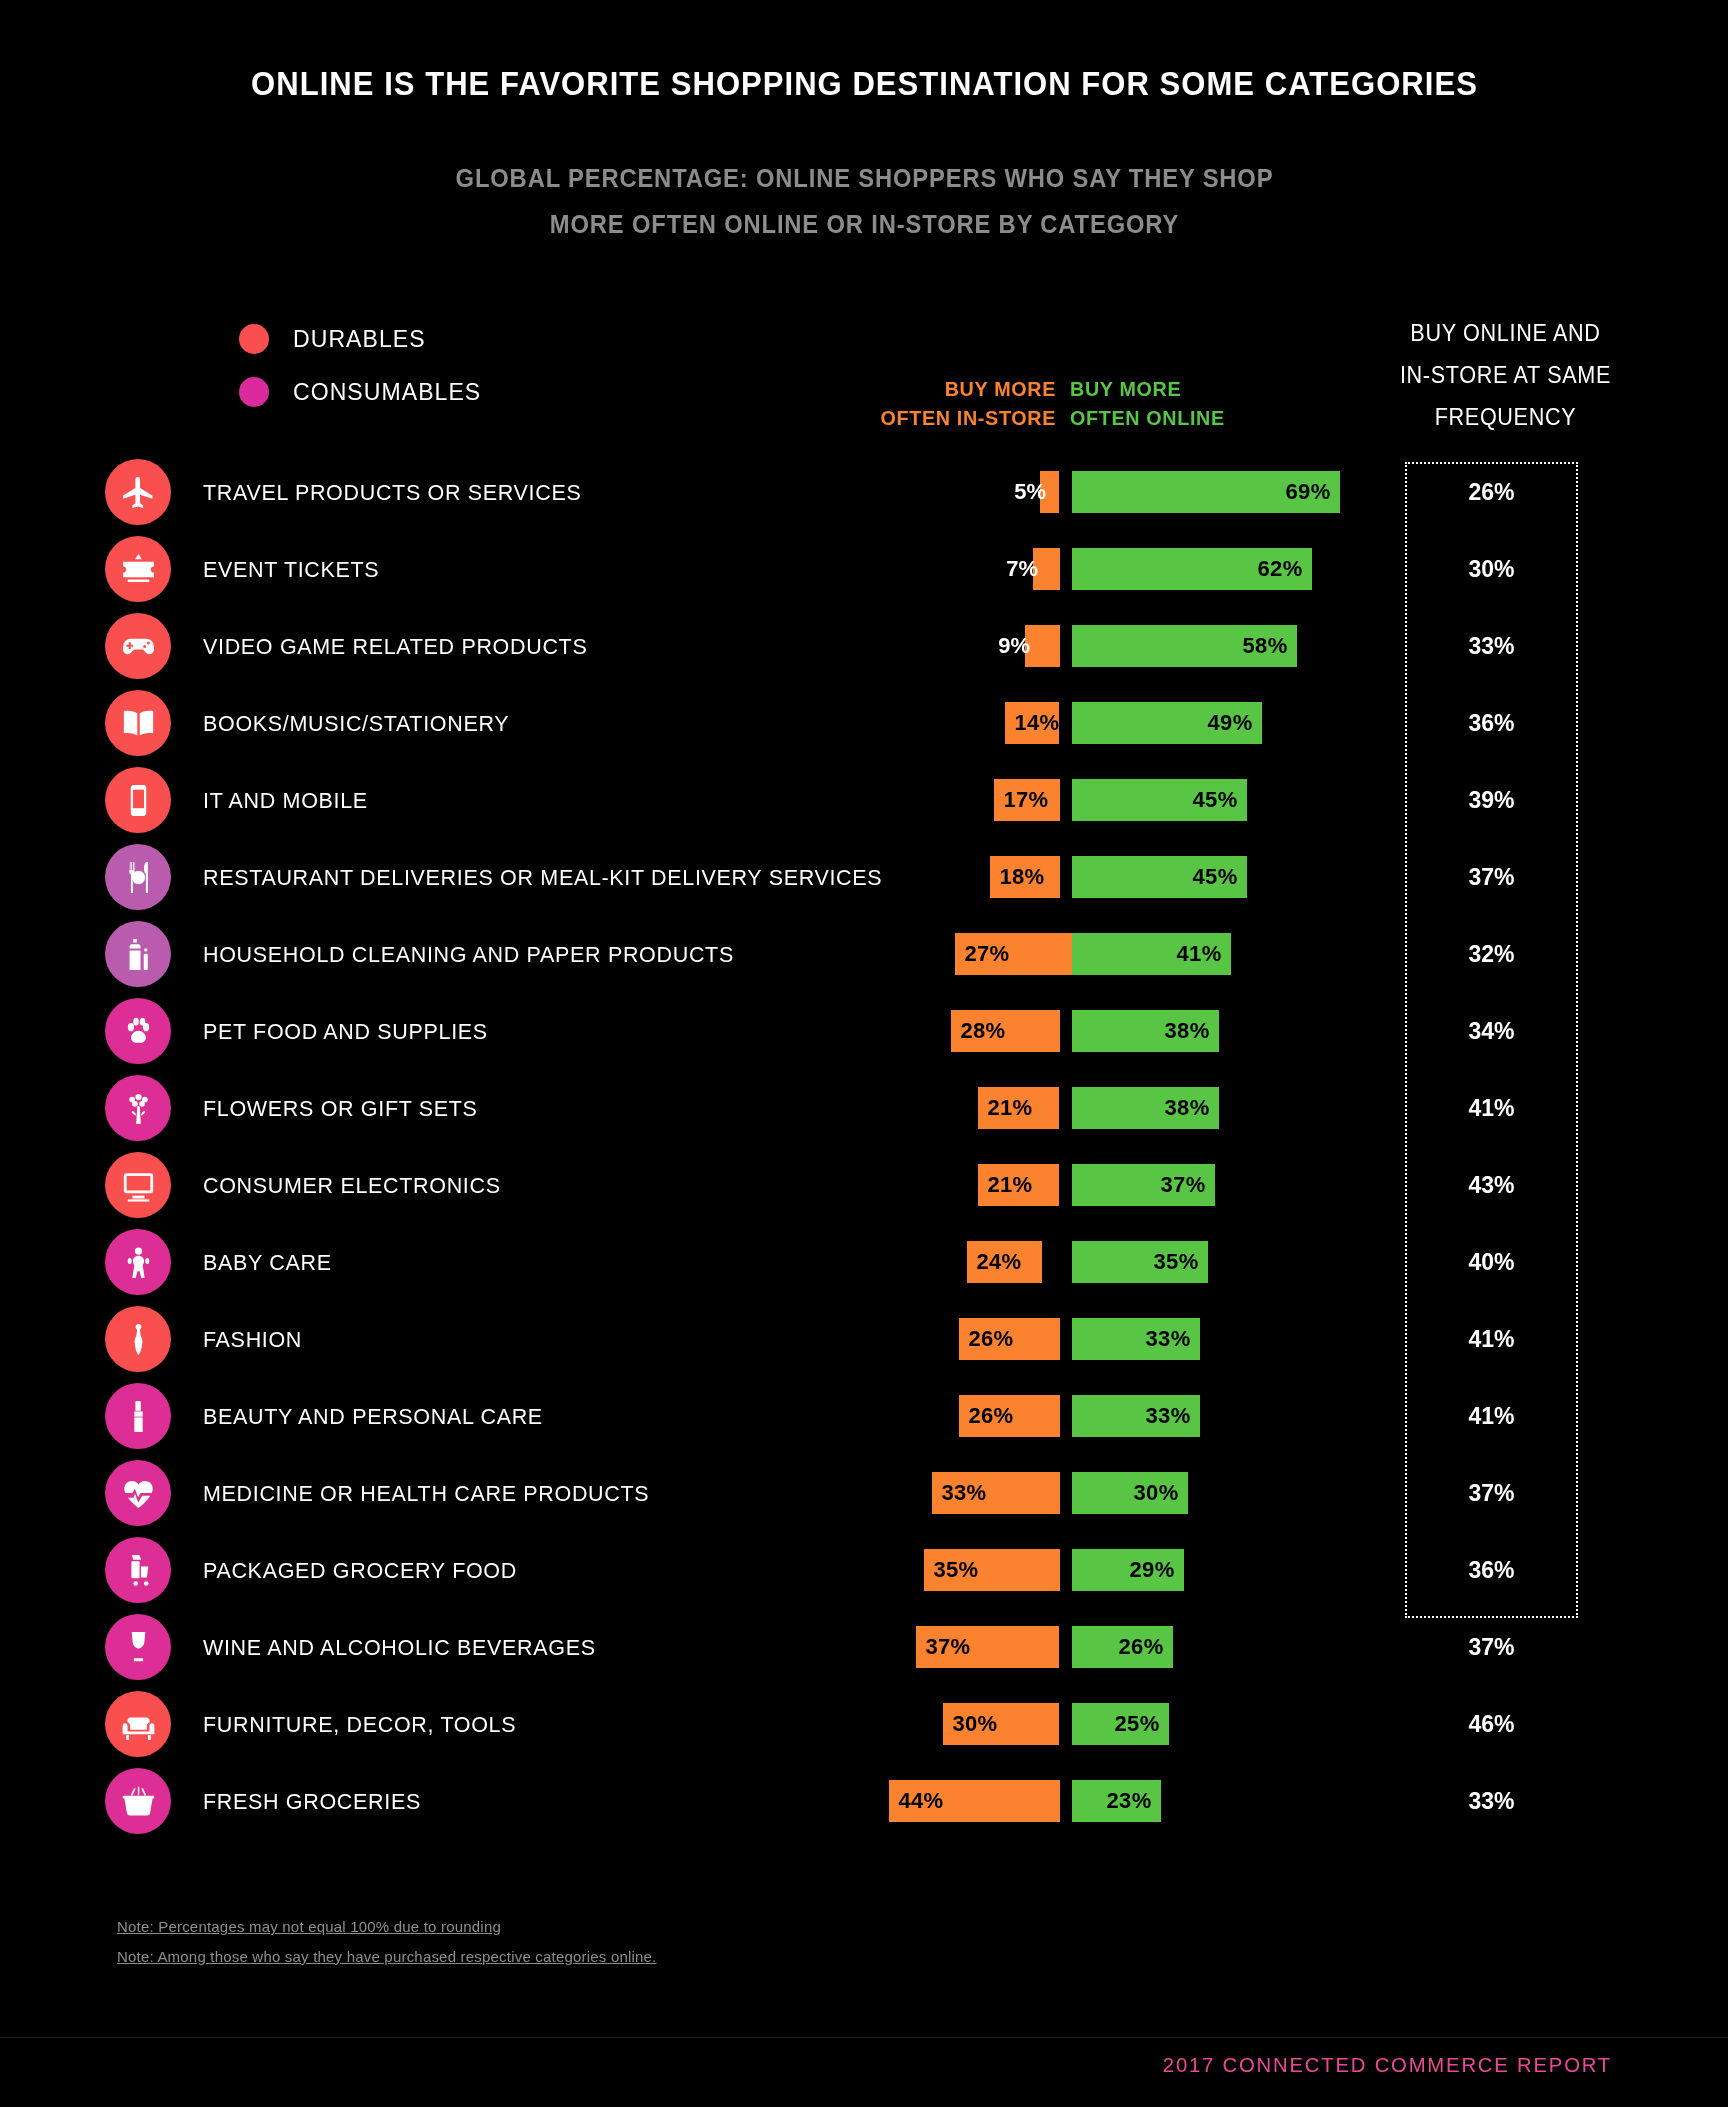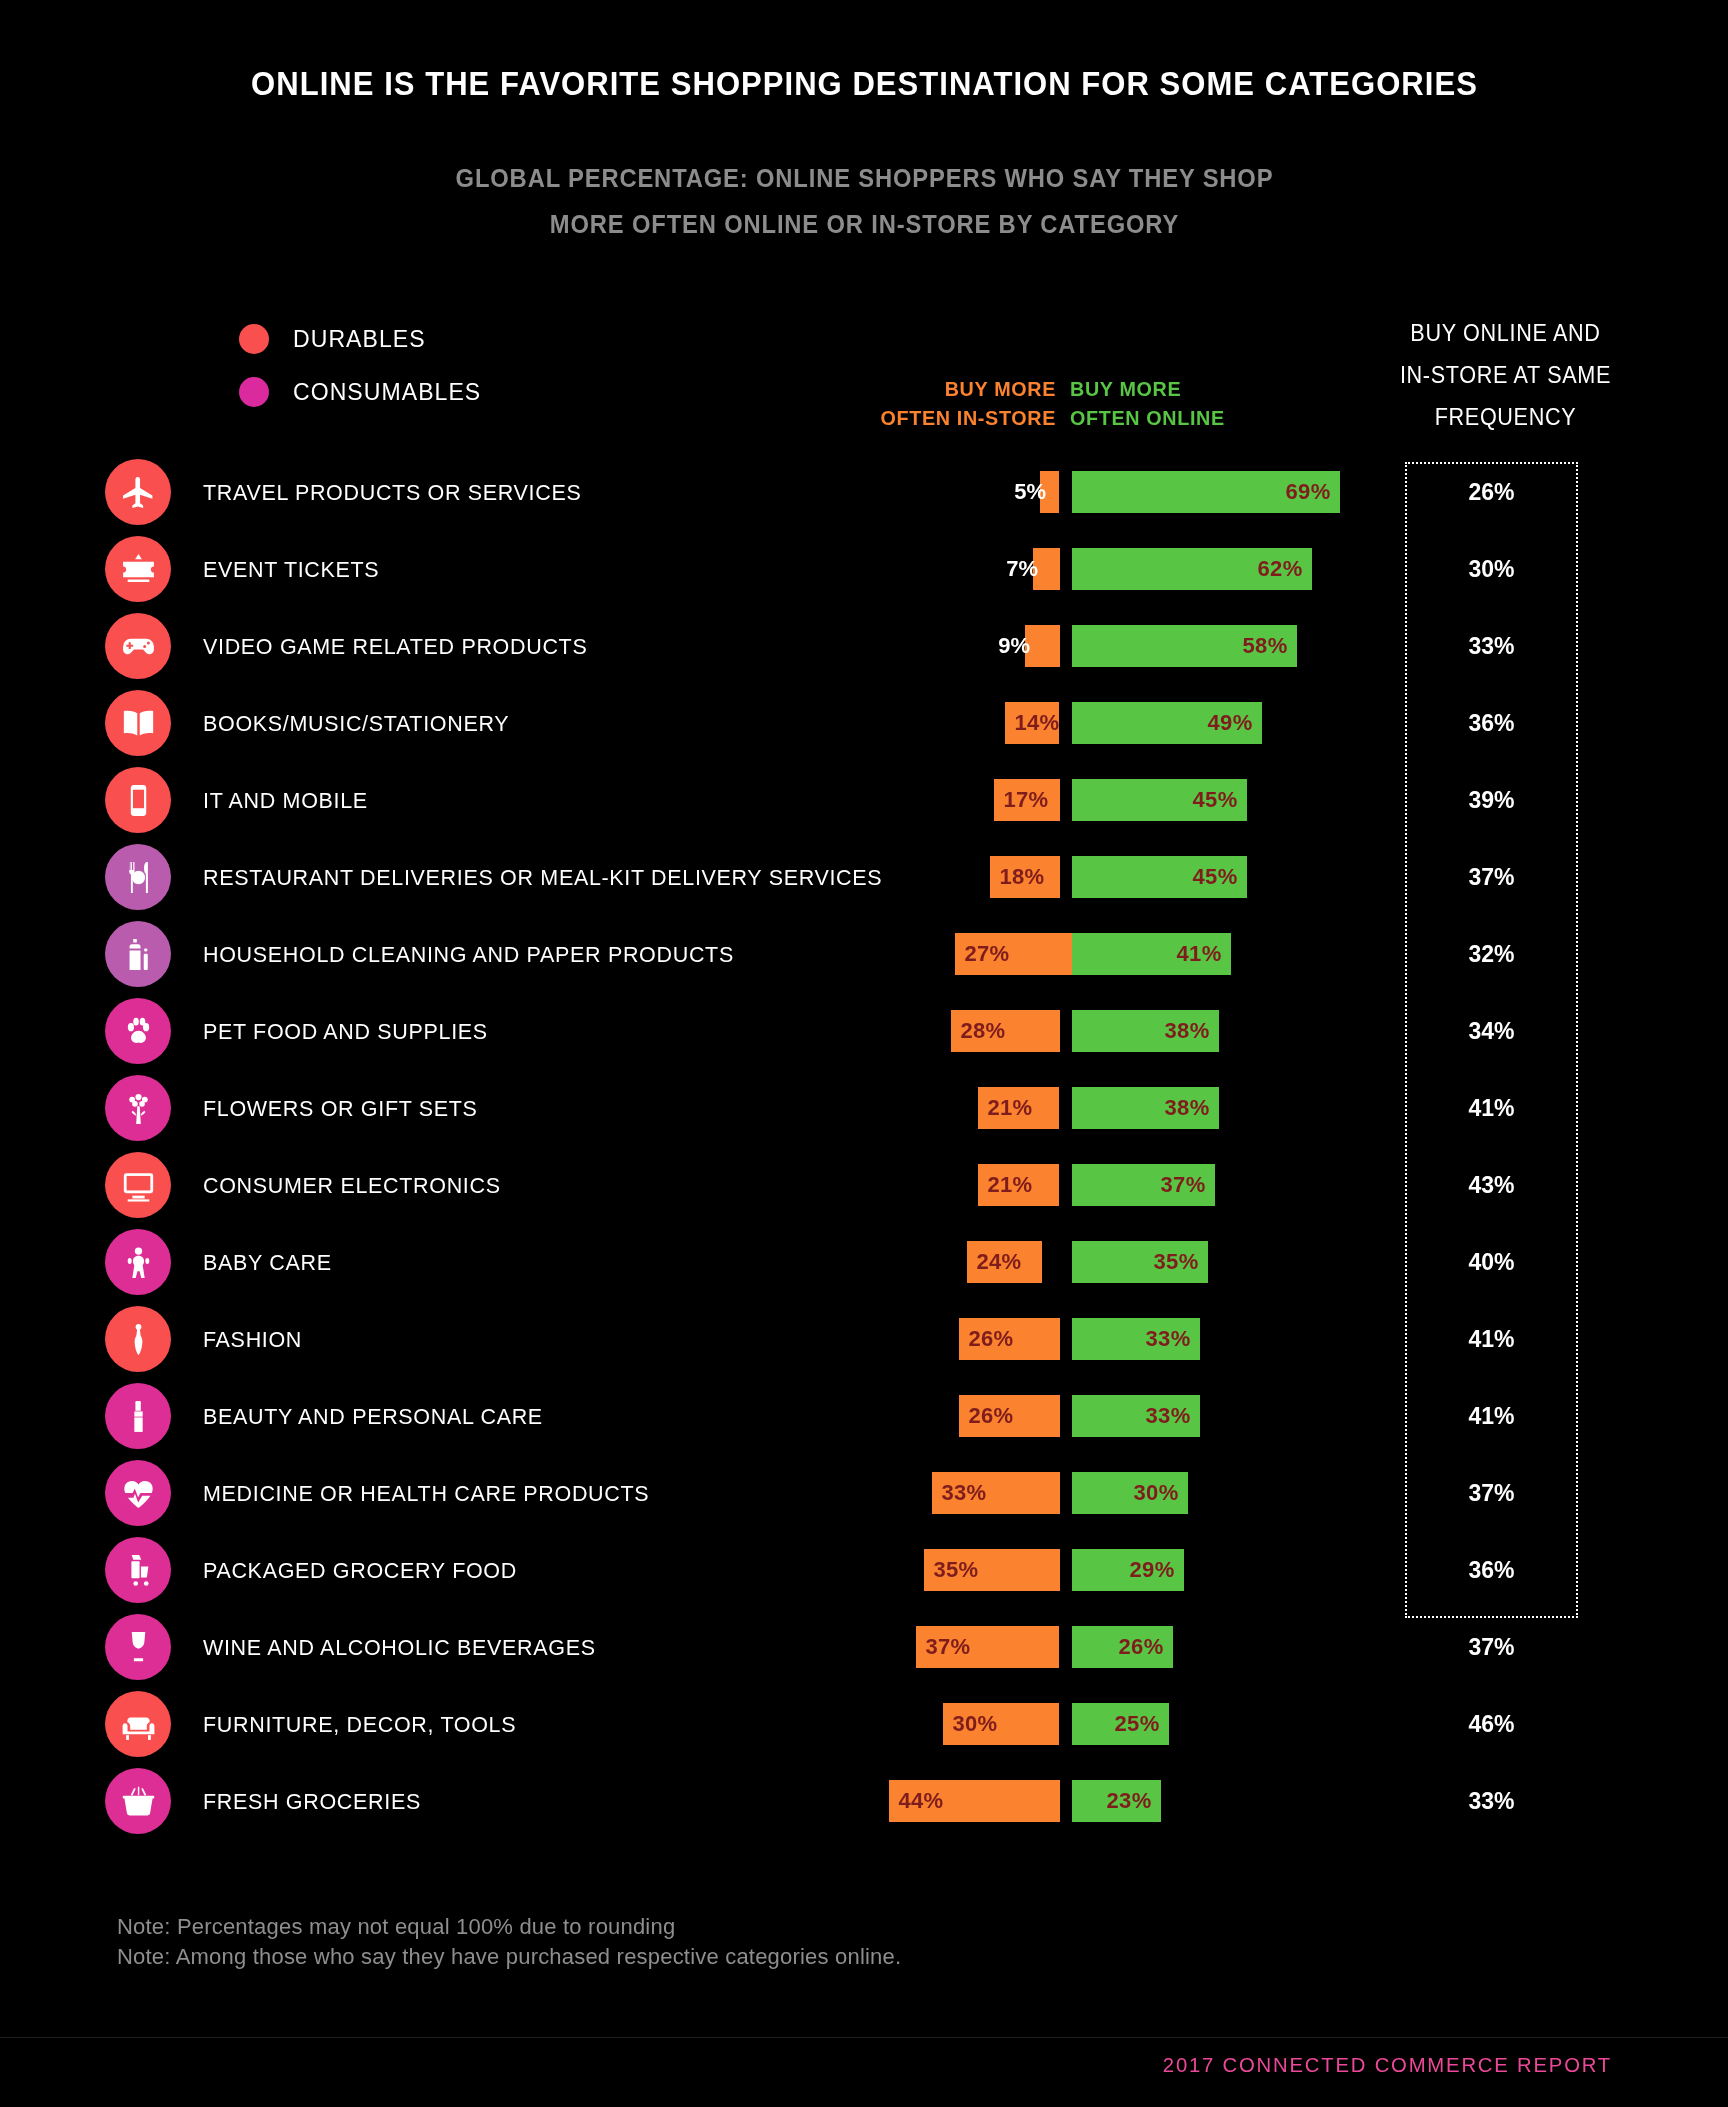--- a/index.html
+++ b/index.html
@@ -185,21 +185,21 @@
     background: #58C644;
     display: flex;
     align-items: center;
     justify-content: flex-end;
     box-sizing: border-box;
     padding-right: 9.5px;
   }
   .bar-val {
     font-size: 22px;
     font-weight: bold;
-    color: #7f1d1d;
+    color: #000000;
     letter-spacing: 0.3px;
     white-space: nowrap;
   }
   
   .bar-val-outside {
     position: absolute;
     top: 17px;
     height: 42px;
     line-height: 42px;
     font-size: 22px;
@@ -219,24 +219,25 @@
     font-size: 23px;
     font-weight: bold;
     color: #ffffff;
   }
 
   
   .notes {
     position: absolute;
     left: 117px;
     top: 1912px;
-    font-size: 22px;
+    font-size: 15px;
     line-height: 30px;
     color: #8e8e8e;
     letter-spacing: 0.2px;
+    text-decoration: underline;
   }
   .footer-rule {
     position: absolute;
     left: 0;
     top: 2037px;
     width: 1729px;
     height: 1.4px;
     background: #1e1e1e;
   }
   .footer-text {

